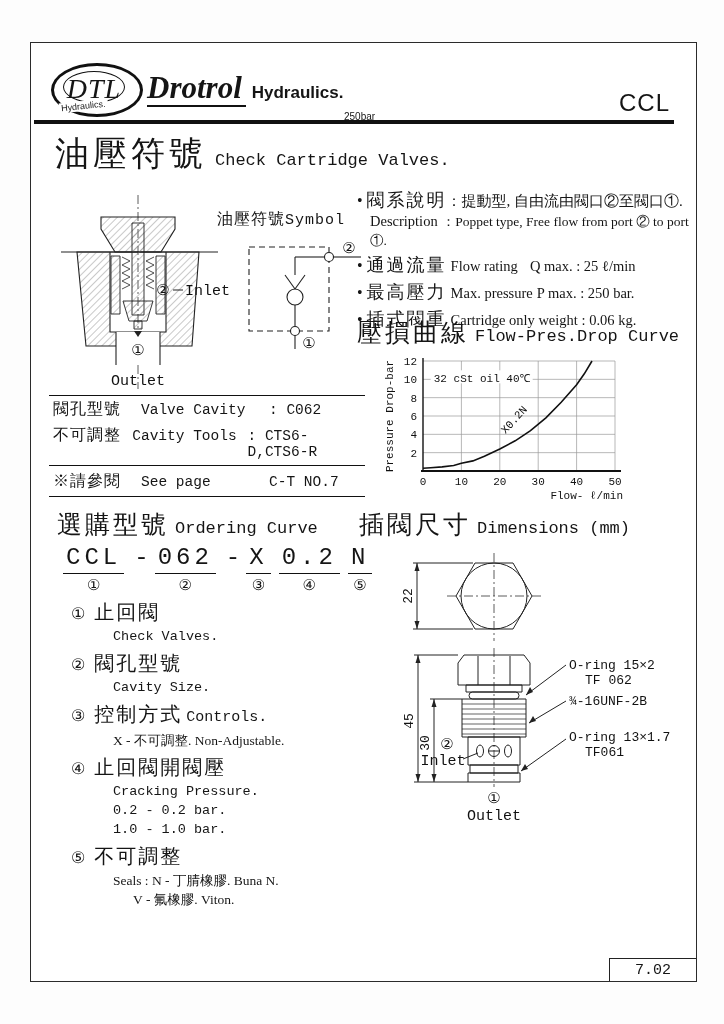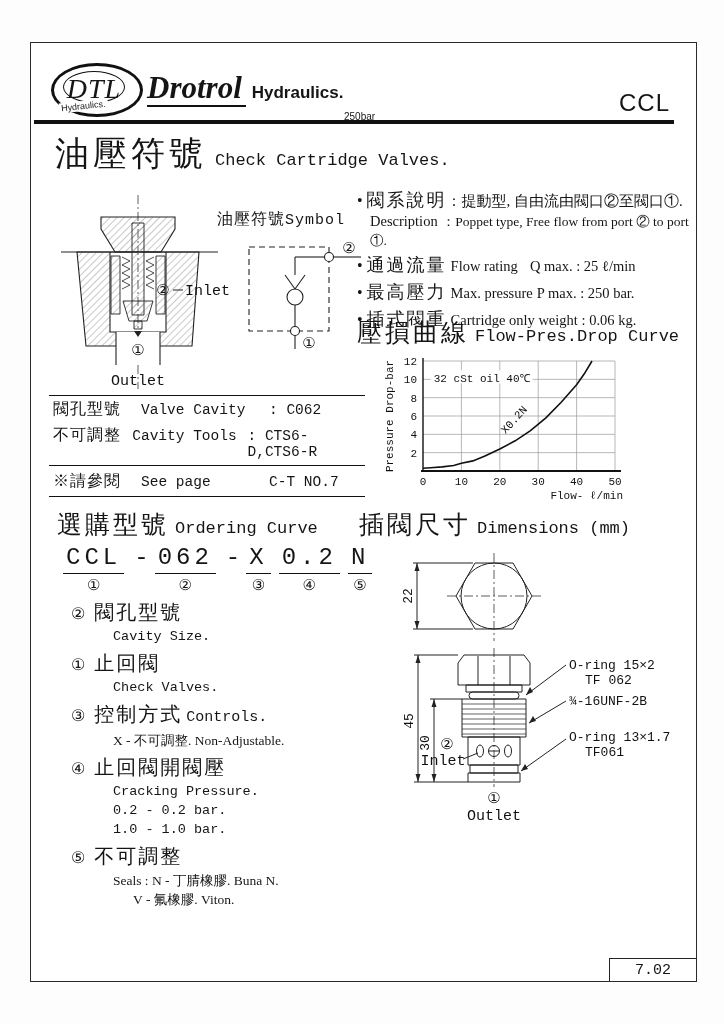--- a/index.html
+++ b/index.html
@@ -246,26 +246,26 @@
       <div class="seg-n">④</div>
     </div>
     <div class="seg">
       <div class="seg-t">N</div>
       <div class="seg-n">⑤</div>
     </div>
   </div>
 
   <div class="abs oc-items">
     <div class="oc-item">
+      <div class="oc-hd"><span class="oc-num">①</span><span class="oc-zh">止回閥</span></div>
+      <div class="oc-line mono">Check Valves.</div>
+    </div>
+    <div class="oc-item">
       <div class="oc-hd"><span class="oc-num">②</span><span class="oc-zh">閥孔型號</span></div>
       <div class="oc-line mono">Cavity Size.</div>
-    </div>
-    <div class="oc-item">
-      <div class="oc-hd"><span class="oc-num">①</span><span class="oc-zh">止回閥</span></div>
-      <div class="oc-line mono">Check Valves.</div>
     </div>
     <div class="oc-item">
       <div class="oc-hd"><span class="oc-num">③</span><span class="oc-zh">控制方式</span><span class="oc-en-inline mono">Controls.</span></div>
       <div class="oc-line">X - 不可調整. Non-Adjustable.</div>
     </div>
     <div class="oc-item">
       <div class="oc-hd"><span class="oc-num">④</span><span class="oc-zh">止回閥開閥壓</span></div>
       <div class="oc-line mono">Cracking Pressure.</div>
       <div class="oc-line mono">0.2 - 0.2 bar.</div>
       <div class="oc-line mono">1.0 - 1.0 bar.</div>

